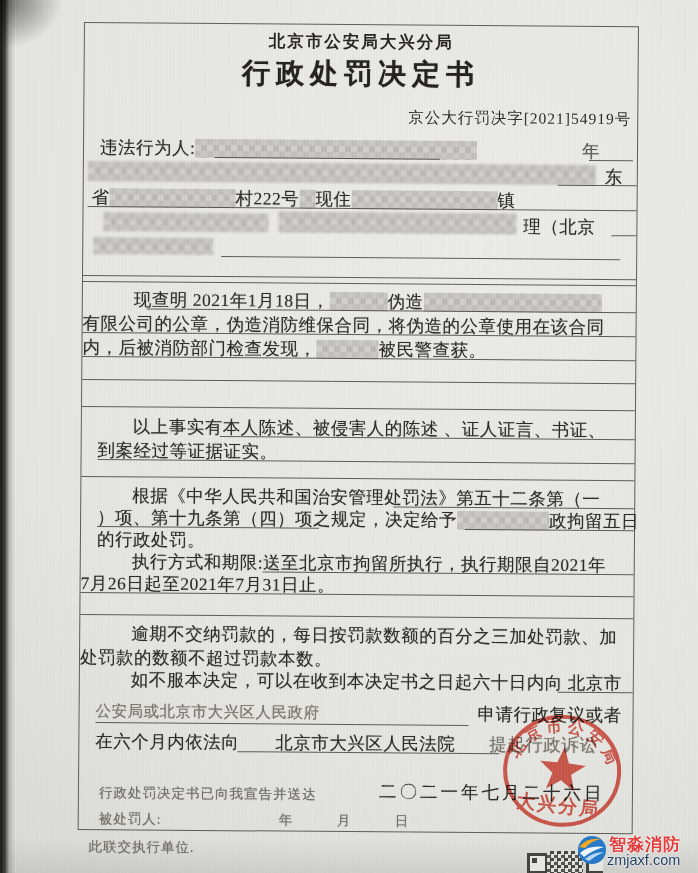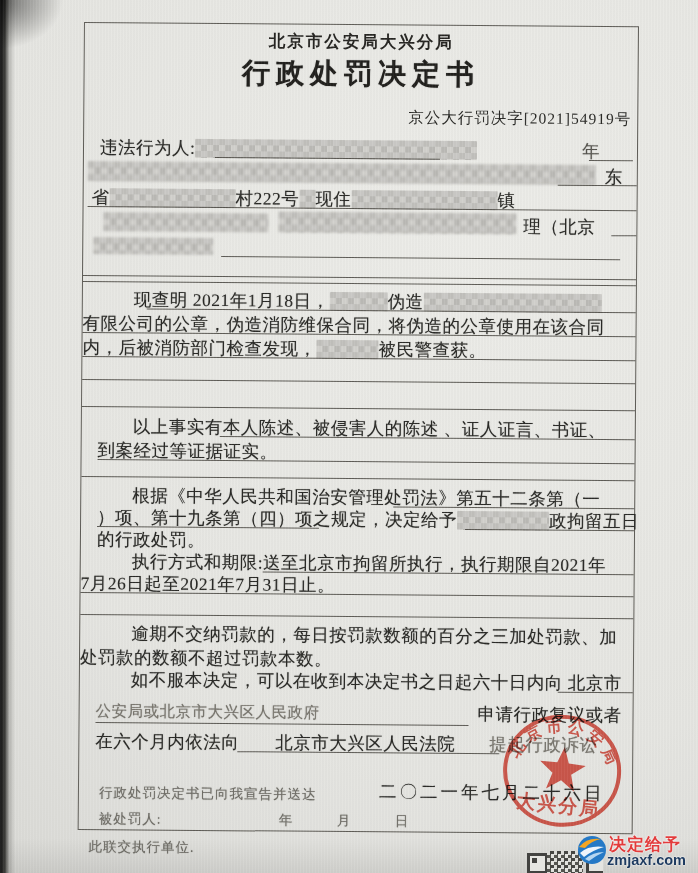--- a/index.html
+++ b/index.html
@@ -33,21 +33,21 @@
   .agency{position:absolute;left:0;right:0;top:6px;text-align:center;font-weight:bold;
     font-size:16.5px;letter-spacing:2px;color:#262522;}
   .title{position:absolute;left:0;right:0;top:30px;text-align:center;font-weight:bold;
     font-size:28px;letter-spacing:6px;color:#21201d;text-shadow:0 0 1px rgba(40,40,36,.6);}
   .docnum{position:absolute;right:6px;top:82px;font-size:15.5px;letter-spacing:1px;color:#2a2a27;}
   .seal{position:absolute;left:421px;top:685px;width:124px;height:118px;z-index:4;
     transform:rotate(6deg);opacity:.82;mix-blend-mode:multiply;}
   .wm-brand{position:absolute;left:609px;top:833px;z-index:9;font-family:"Liberation Sans","DejaVu Sans",sans-serif;
     font-weight:bold;font-size:17px;letter-spacing:1px;color:#e23c3c;text-shadow:0 0 2px #fff,0 0 1px #fff;}
   .wm-domain{position:absolute;left:607px;top:852px;z-index:9;font-family:"Liberation Sans","DejaVu Sans",sans-serif;
-    font-weight:bold;font-size:14.5px;color:#1d3a5f;text-shadow:0 0 2px #fff,0 0 1px #fff;}
+    font-weight:normal;font-size:14.5px;color:#1d3a5f;text-shadow:0 0 2px #fff,0 0 1px #fff;}
   .logo{position:absolute;left:577px;top:835px;width:30px;height:30px;z-index:9;}
   .qr{position:absolute;left:527px;top:851px;width:76px;height:22px;z-index:8;opacity:.88;overflow:hidden;}
   .qr .eye{position:absolute;top:2px;width:15px;height:15px;border:3px solid #2f2f2d;background:#e8e8e4;}
   .qr .eye::after{content:"";position:absolute;left:2px;top:2px;width:5px;height:5px;background:#2f2f2d;}
   .qr .body{position:absolute;left:20px;top:0;width:36px;height:22px;
     background:conic-gradient(#333330 25%, #e6e6e2 0 50%, #44443f 0 75%, #dcdcd8 0);
     background-size:7px 7px;filter:blur(.4px);}
 </style>
 </head>
 <body>
@@ -159,15 +159,15 @@
     <div class="eye" style="left:0"></div>
     <div class="body"></div>
     <div class="eye" style="left:59px"></div>
   </div>
   <svg class="logo" viewBox="0 0 30 30">
     <circle cx="15" cy="15" r="14" fill="#2579c6"></circle>
     <path d="M2 12 Q10 2 24 4 Q14 6 8 13 Z" fill="#f5a623"></path>
     <path d="M3 18 Q12 10 27 12 Q16 15 7 22 Z" fill="#ffffff" opacity=".92"></path>
     <path d="M8 24 Q16 17 27 17 Q18 21 12 26 Z" fill="#cfe6f8" opacity=".85"></path>
   </svg>
-  <div class="wm-brand">决定给予</div>
+  <div class="wm-brand">智淼消防</div>
   <div class="wm-domain">zmjaxf.com</div>
 </div>
 
 </body></html>

